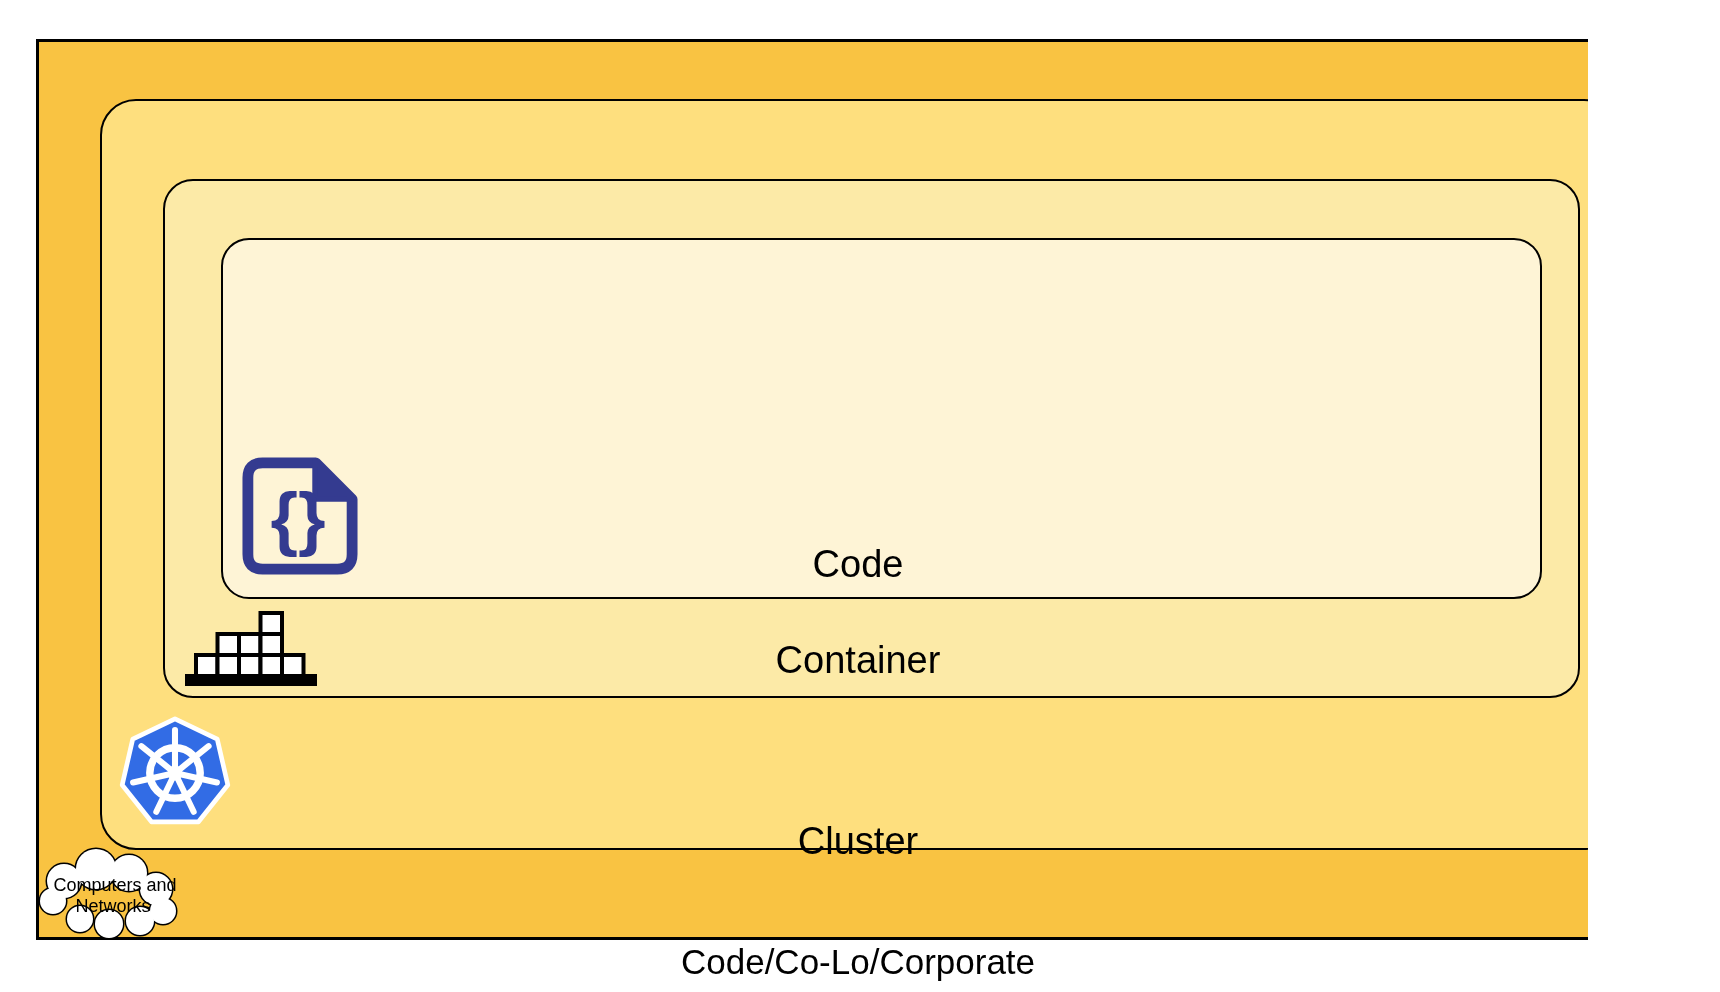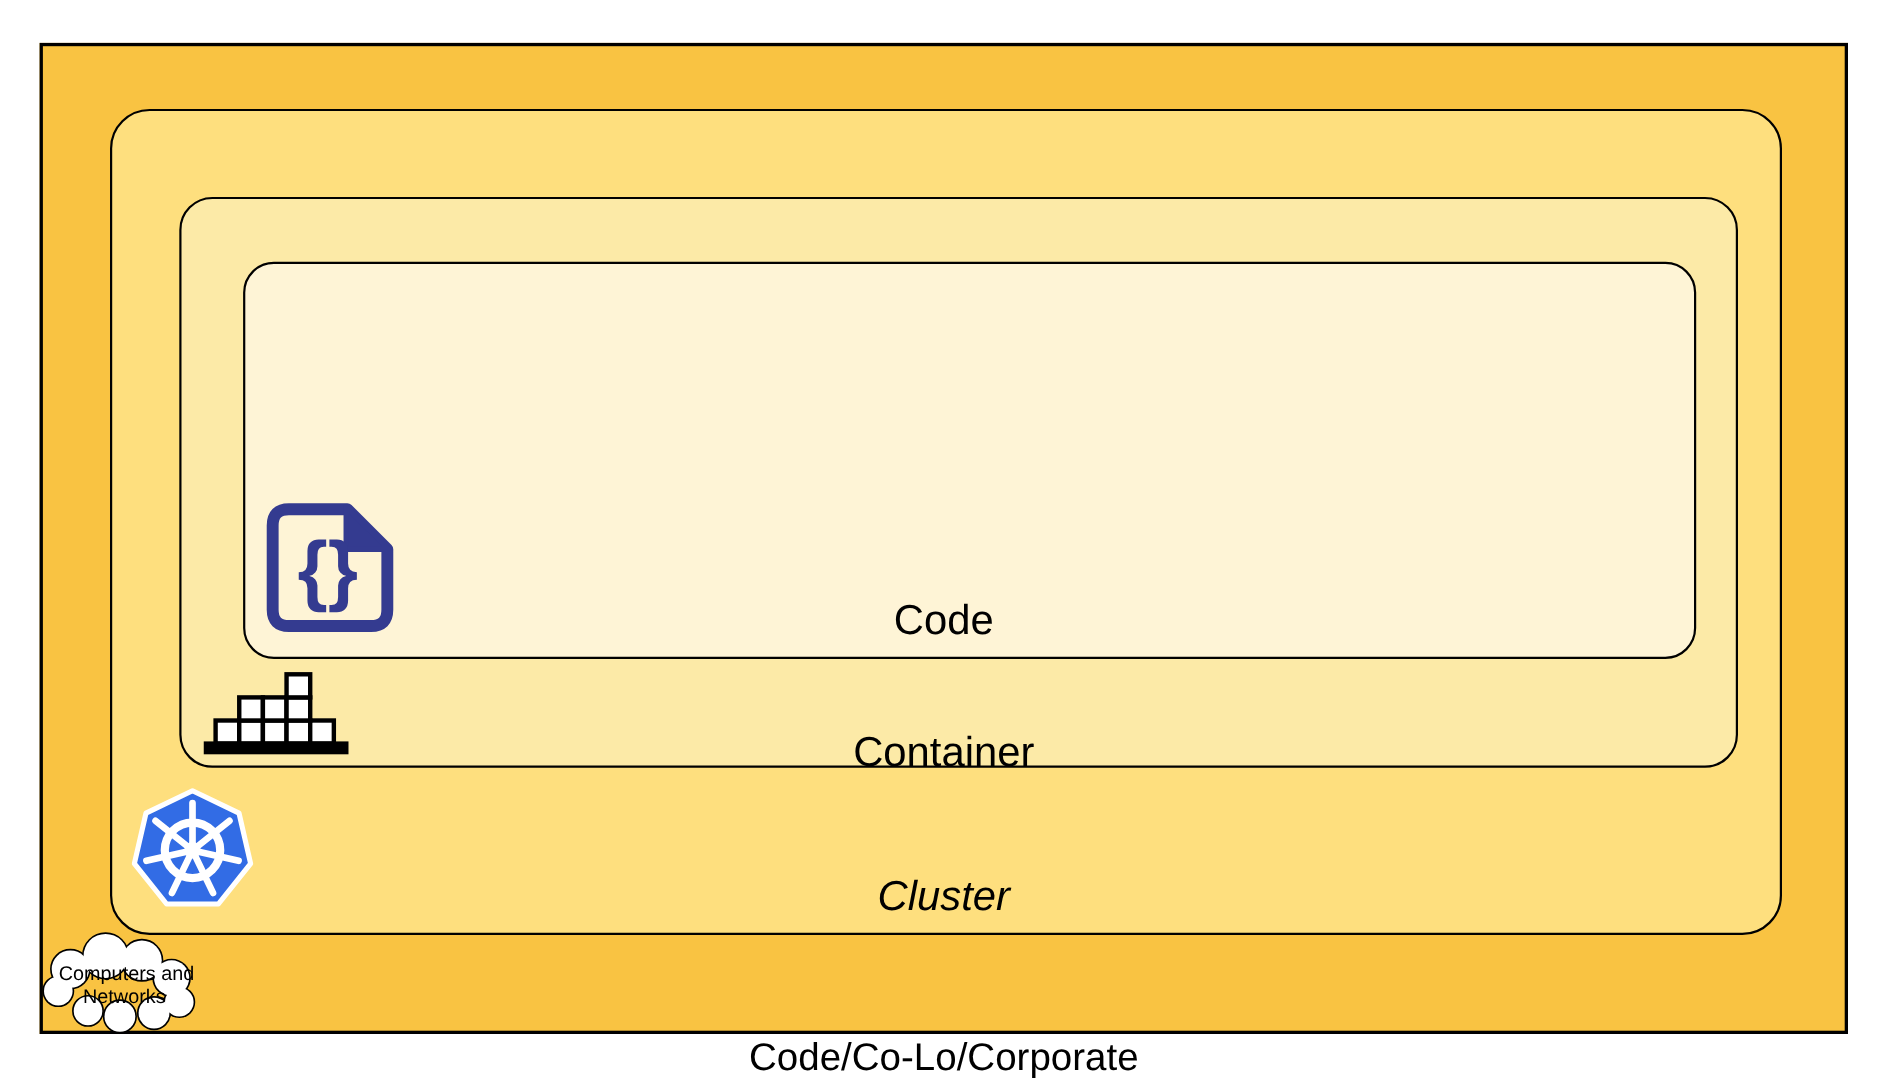--- a/index.html
+++ b/index.html
@@ -3,21 +3,21 @@
 <meta charset="utf-8">
 <style>
   html, body {
     margin: 0;
     padding: 0;
     background: #ffffff;
     font-family: "Liberation Sans", sans-serif;
   }
   .canvas {
     position: relative;
-    width: 1720px;
+    width: 1588px;
     height: 992px;
     background: #ffffff;
     overflow: hidden;
   }
   .layer {
     position: absolute;
     box-sizing: border-box;
     border: 2px solid #000;
   }
   .layer-datacenter {
@@ -46,22 +46,22 @@
     left: 36px;
     width: 1644px;
     text-align: center;
     color: #000;
     font-size: 38px;
     line-height: 38px;
     z-index: 5;
     white-space: pre;
   }
   .label-code      { top: 545px; }
-  .label-container { top: 641px; margin-top: 24px; }
-  .label-cluster   { top: 796px; font-style: italic; }
+  .label-container { top: 641px; }
+  .label-cluster   { top: 822px; }
   .label-datacenter {
     top: 864px;
     font-size: 35px;
     line-height: 39px;
   }
   .icon {
     position: absolute;
     z-index: 6;
   }
   .icon-code-file       { left: 241px; top: 453px; }

